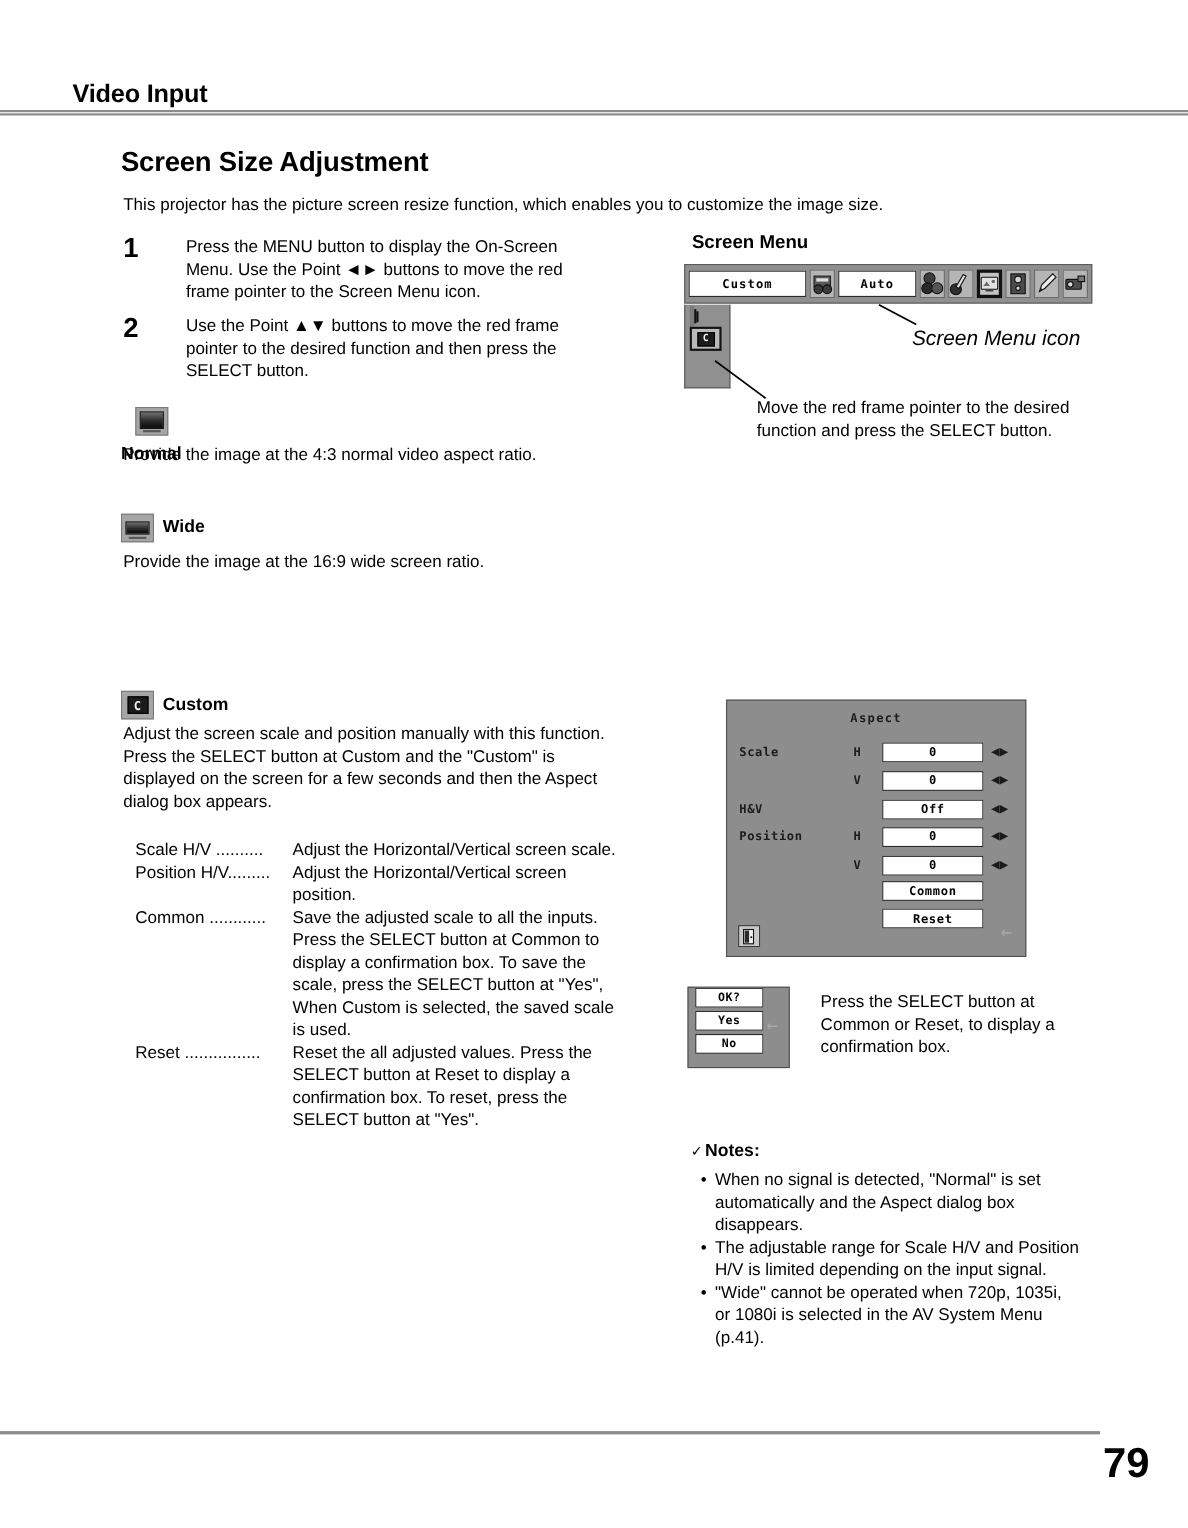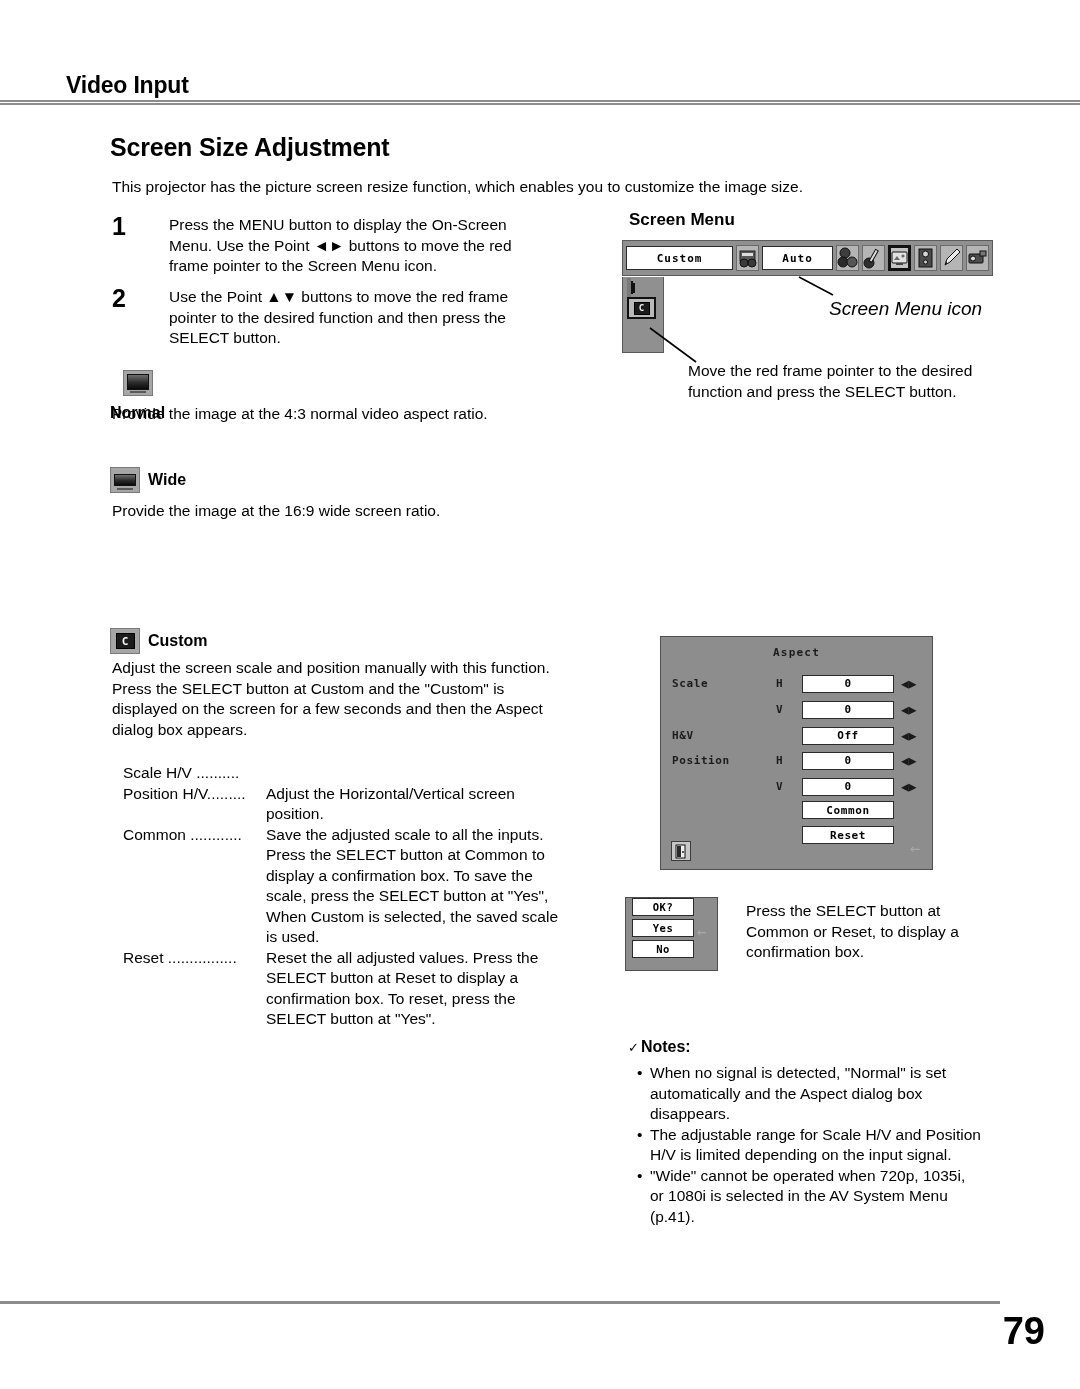--- a/index.html
+++ b/index.html
@@ -532,20 +532,21 @@
     <span class="chip">C</span>
   </span>
   <span class="label">Custom</span>
 </div>
 <div class="opt-desc" id="opt-custom-desc" style="white-space:pre-line;">Adjust the screen scale and position manually with this function.
 Press the SELECT button at Custom and the "Custom" is displayed on the screen for a few seconds and then the Aspect dialog box appears.</div>
 
 <div id="def-list">
   <div class="def-row">
     <div class="def-term">Scale H/V ..........</div>
+    <div class="def-desc">Adjust the Horizontal/Vertical screen scale.</div>
   </div>
   <div class="def-row">
     <div class="def-term">Position H/V.........</div>
     <div class="def-desc">Adjust the Horizontal/Vertical screen position.</div>
   </div>
   <div class="def-row">
     <div class="def-term">Common ............</div>
     <div class="def-desc">Save the adjusted scale to all the inputs. Press the SELECT button at Common to display a confirmation box. To save the scale, press the SELECT button at "Yes", When Custom is selected, the saved scale is used.</div>
   </div>
   <div class="def-row">

